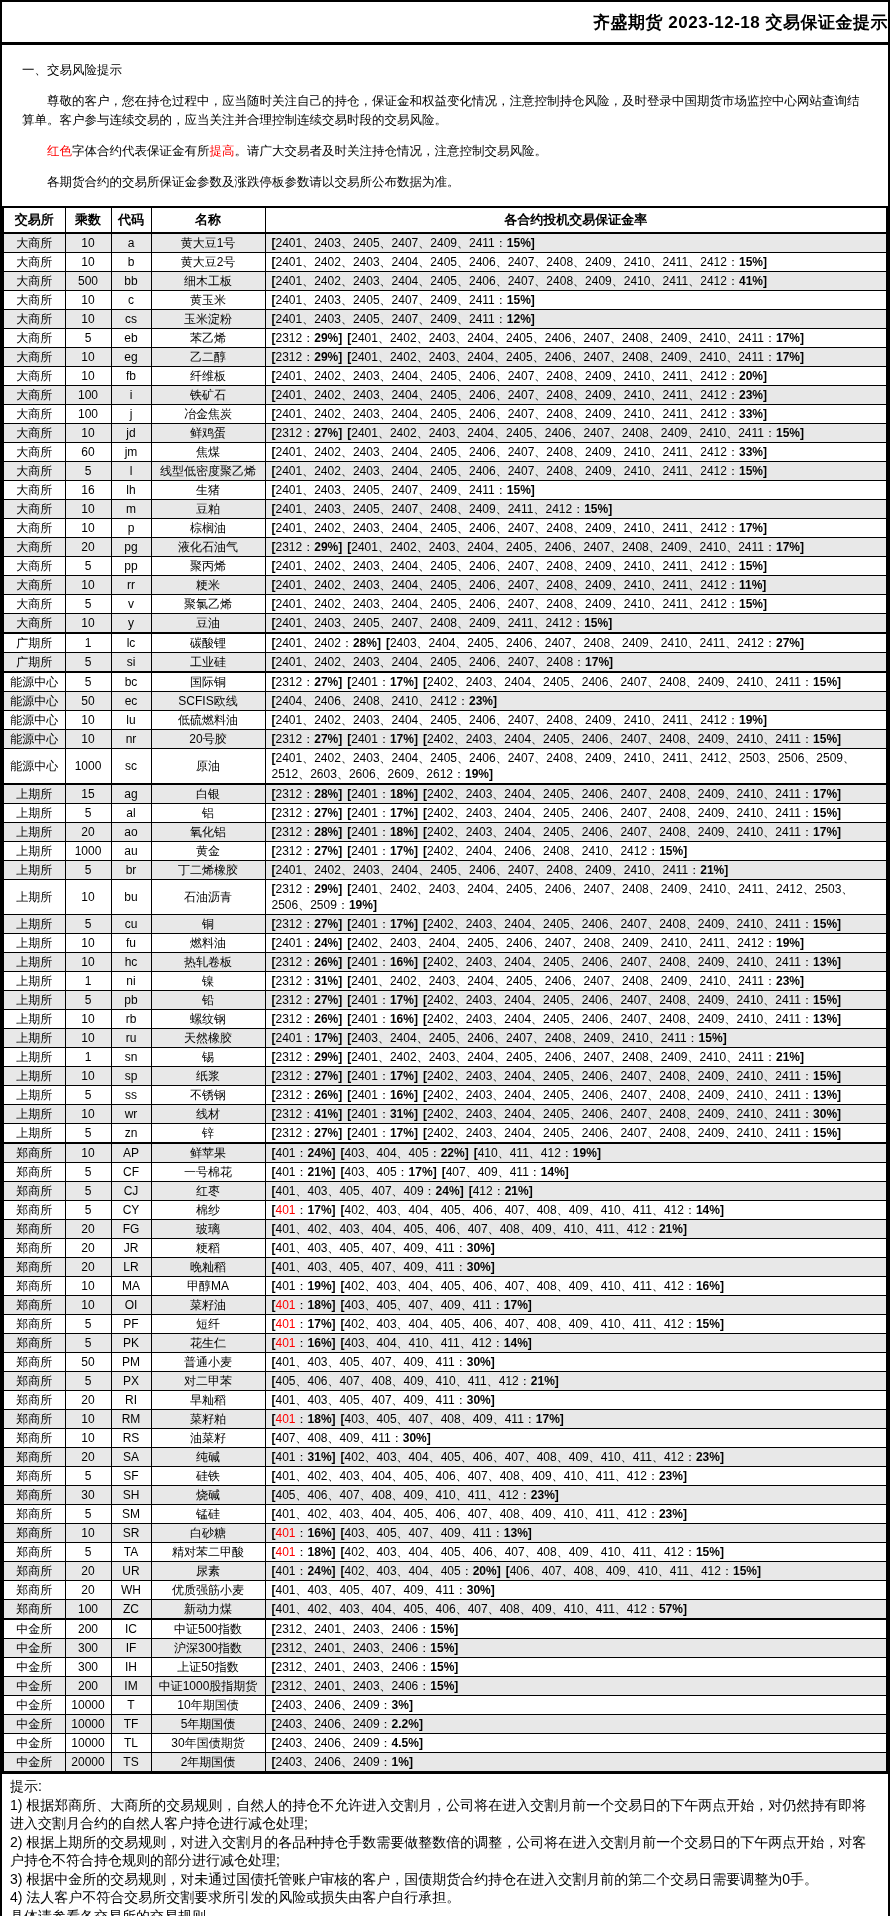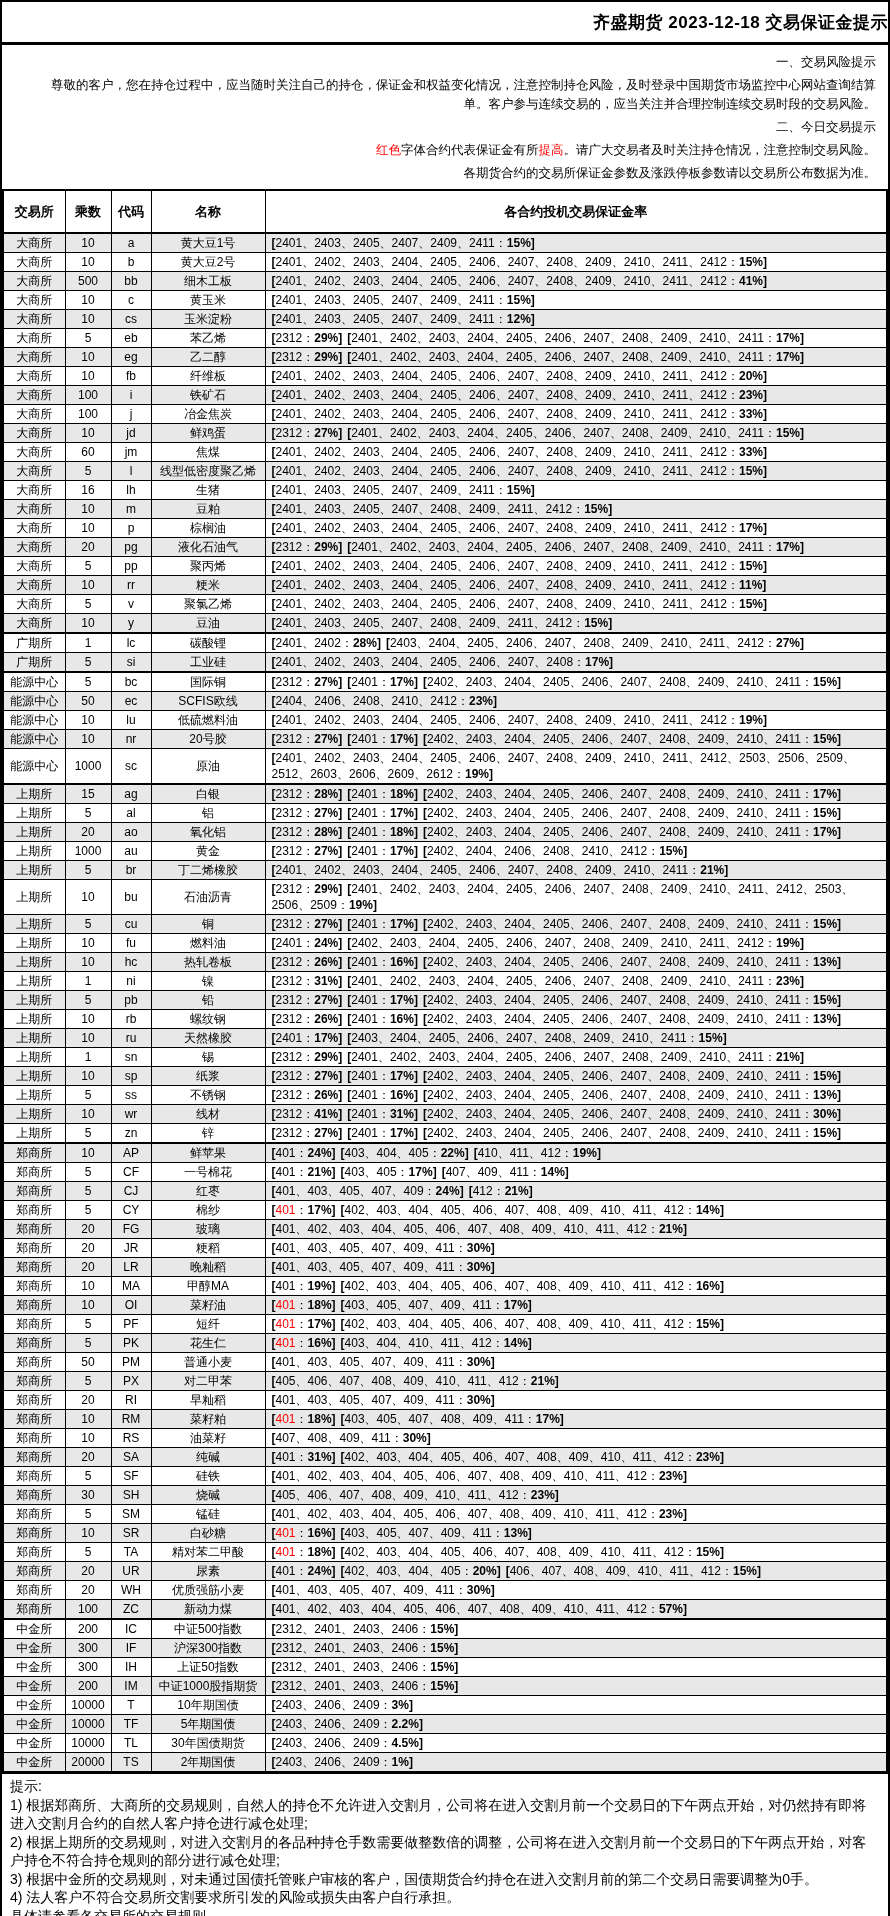--- a/index.html
+++ b/index.html
@@ -2,27 +2,27 @@
 <html><head>
 <meta charset="utf-8">
 <style>
   * { box-sizing: border-box; }
   body { margin: 0; background: #ffffff; font-family: "Liberation Sans", "DejaVu Sans", sans-serif; color: #000; }
   .page { width: 890px; min-height: 1916px; border: 2px solid #000; border-bottom-width: 4px; background: #fff; }
 
   .title { text-align: right; font-weight: 700; font-size: 17px; padding: 9px 0 8px; border-bottom: 3px solid #000; letter-spacing: 0.5px; }
 
   .intro { padding: 4px 8px 2px 8px; font-size: 12.5px; line-height: 19px; }
-  .intro p { margin: 4px; text-align: right; }
+  .intro p { margin: 12px; }
   .indent { text-indent: 2em; }
   .red { color: #ff0000; }
 
   table { width: 100%; border-collapse: collapse; table-layout: fixed; font-size: 12px; }
   th, td { border: 1px solid #000; padding: 0 2px; height: 19px; line-height: 16px; text-align: center; overflow: hidden; }
-  thead th { height: 43px; font-weight: 700; font-size: 13px; background: #fff; border-top: 2px solid #000; border-bottom: 2px solid #000; line-height: 18px; }
+  thead th { height: 26px; font-weight: 700; font-size: 13px; background: #fff; border-top: 2px solid #000; border-bottom: 2px solid #000; line-height: 18px; }
   col.c-ex { width: 62px; } col.c-mult { width: 46px; } col.c-code { width: 40px; } col.c-name { width: 114px; } col.c-val { width: auto; }
   tbody tr:nth-child(odd) { background: #e8e8e8; }
   tbody tr.group-start td { border-top: 2px solid #000; }
   td.val { text-align: left; padding: 1px 4px 1px 6px; white-space: normal; }
   .seg { margin-right: 5px; white-space: normal; }
   .seg b { font-weight: 700; }
   table { border: 2px solid #000; border-bottom: 3px solid #000; }
 
   .notes { padding: 3px 8px 4px 8px; font-size: 14px; line-height: 18.5px; }
   .notes p { margin: 0; }
@@ -30,21 +30,20 @@
 </head>
 <body>
 
 <div class="page">
 
   <div class="title">齐盛期货 2023-12-18 交易保证金提示</div>
 
   <div class="intro">
     <p>一、交易风险提示</p>
     <p class="indent">尊敬的客户，您在持仓过程中，应当随时关注自己的持仓，保证金和权益变化情况，注意控制持仓风险，及时登录中国期货市场监控中心网站查询结算单。客户参与连续交易的，应当关注并合理控制连续交易时段的交易风险。</p>
-    <p>二、今日交易提示</p>
     <p class="indent"><span class="red">红色</span><span>字体合约代表保证金有所</span><span class="red">提高</span><span>。请广大交易者及时关注持仓情况，注意控制交易风险。</span></p>
     <p class="indent">各期货合约的交易所保证金参数及涨跌停板参数请以交易所公布数据为准。</p>
   </div>
 
   <table id="margin-table">
     <colgroup>
       <col class="c-ex">
         <col class="c-mult">
         <col class="c-code">
         <col class="c-name">

